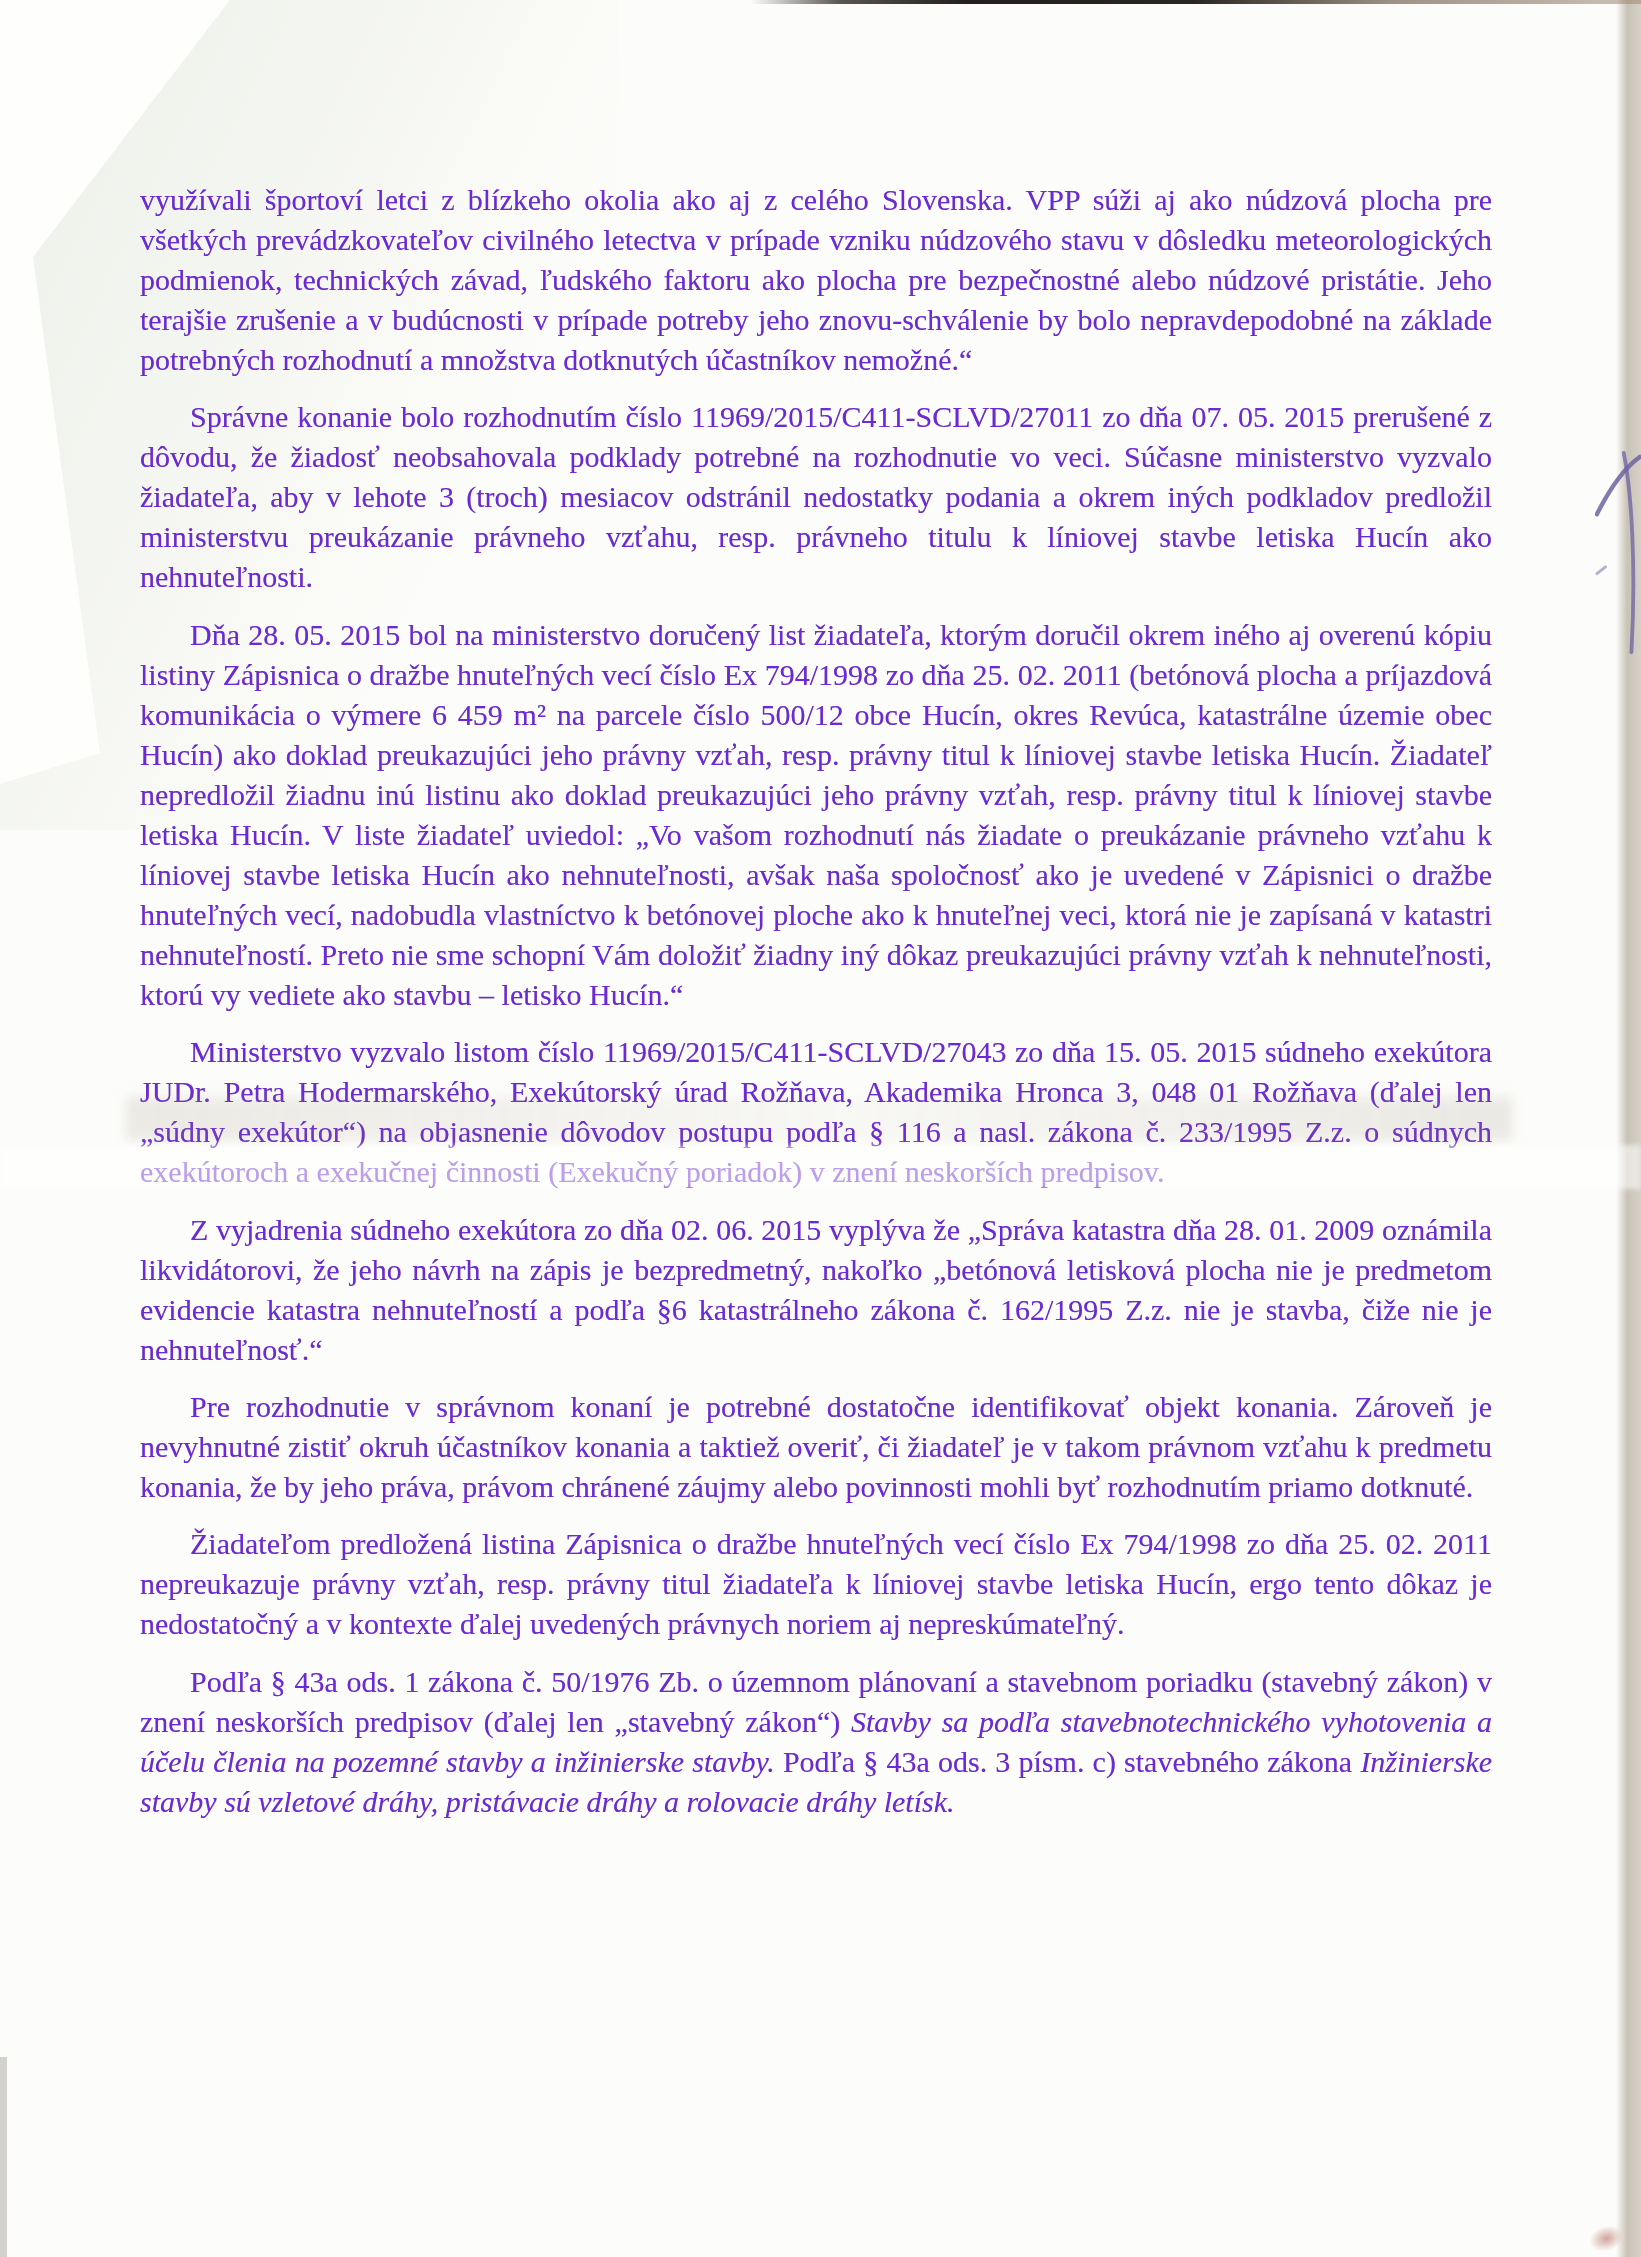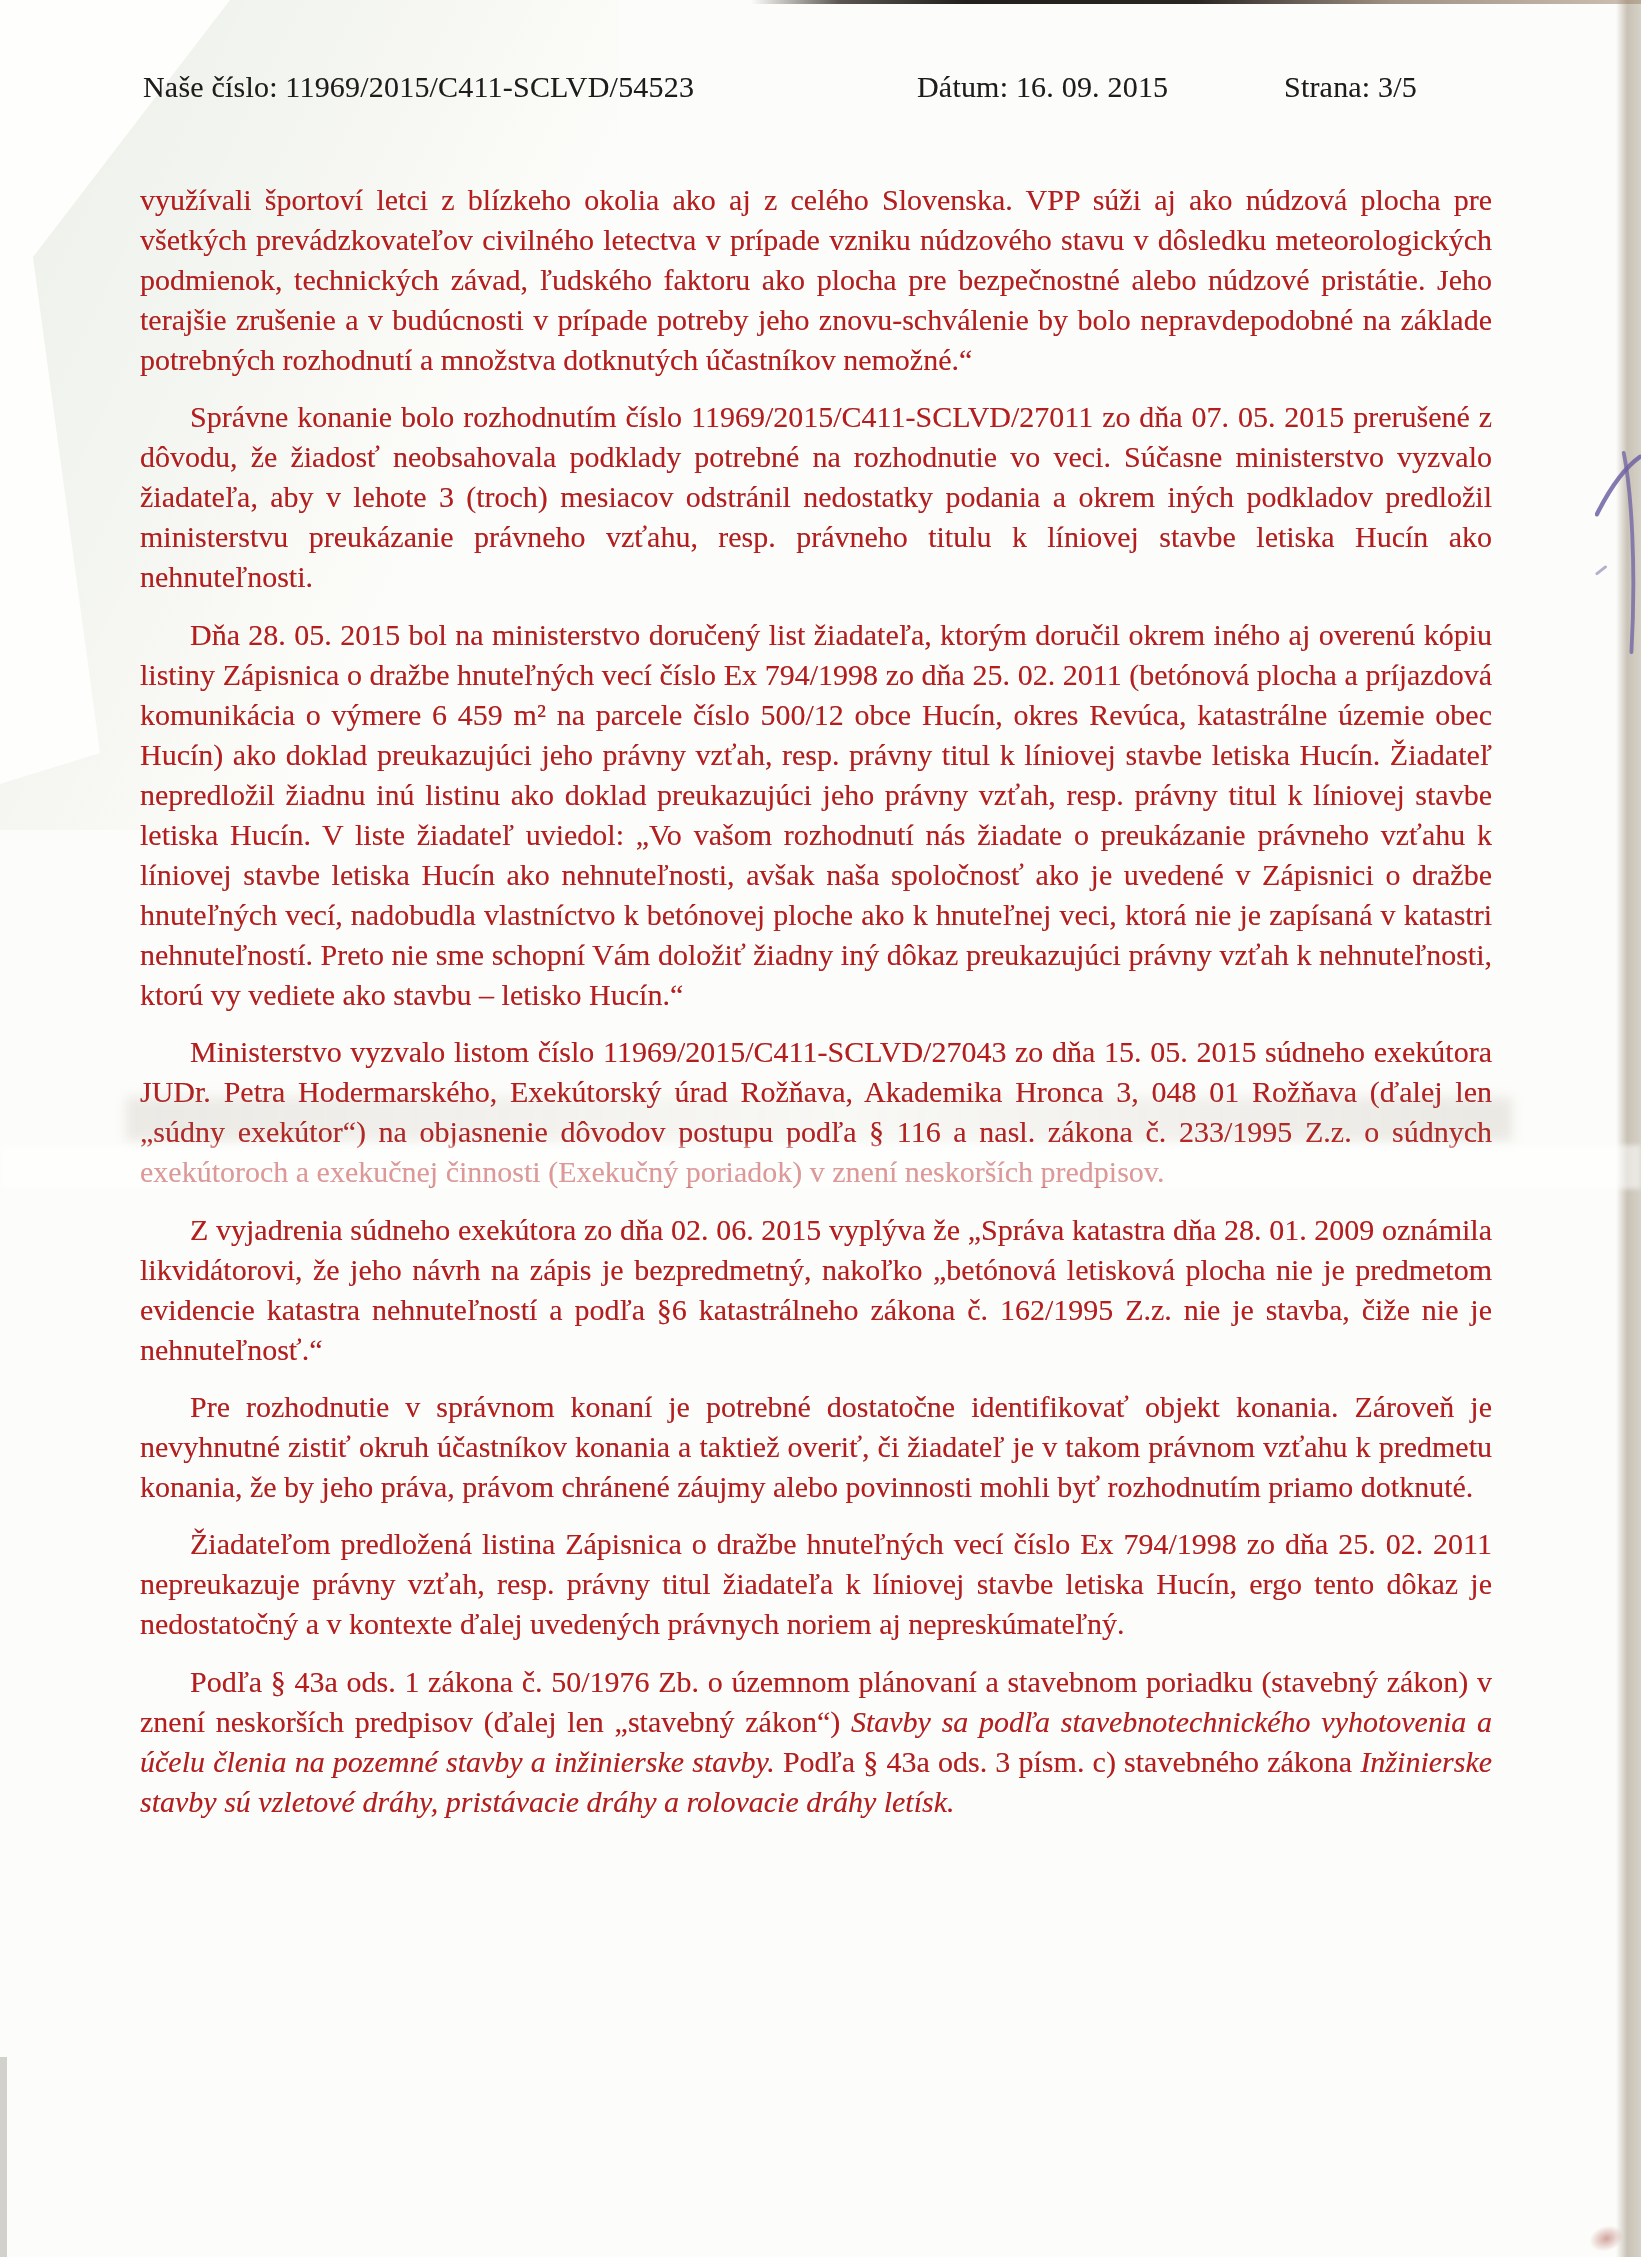--- a/index.html
+++ b/index.html
@@ -27,21 +27,21 @@
   
   .hdr{position:absolute;top:70px;left:0;width:1641px;height:39px;z-index:2;
     font-size:30px;color:#1e1d1b;letter-spacing:0.2px;}
   .hdr span{position:absolute;white-space:nowrap;text-shadow:0 0 0.6px rgba(30,30,30,.35);}
   .hdr .ref{left:143px;}
   .hdr .dat{left:917px;}
   .hdr .str{left:1284px;}
 
   
   .content{position:absolute;left:140px;top:180px;width:1352px;z-index:2;
-    font-size:30px;line-height:40px;color:#b91c1c;text-align:justify;
+    font-size:30px;line-height:40px;color:#6d28d9;text-align:justify;
     text-shadow:0 0 0.6px rgba(30,30,30,.35);}
   .content p{margin:17.4px 0 0 0;text-indent:50px;}
   .content p:first-child{margin-top:0;}
   .content p.no-indent{text-indent:0;}
   .it{font-style:italic;}
 </style>
 </head>
 <body>
 
 <div class="page">
@@ -52,25 +52,20 @@
   <div class="edge-strip-right"></div>
   <div class="edge-strip-left"></div>
 
   <svg class="pen-mark" viewBox="0 0 48 214">
     <path d="M2,66 C14,42 30,18 47,6" fill="none" stroke="#6e62a2" stroke-width="4.5" stroke-linecap="round" opacity="0.85"></path>
     <path d="M30,2 C38,42 43,120 38,210" fill="none" stroke="#6e62a2" stroke-width="4" stroke-linecap="round" opacity="0.75"></path>
     <path d="M2,128 l9,-7" fill="none" stroke="#6e62a2" stroke-width="3" stroke-linecap="round" opacity="0.5"></path>
   </svg>
   <div class="pink-mark"></div>
 
-  <div class="hdr">
-    <span class="ref">Naše číslo: 11969/2015/C411-SCLVD/54523</span>
-    <span class="dat">Dátum: 16. 09. 2015</span>
-    <span class="str">Strana: 3/5</span>
-  </div>
 
   <div class="content" id="content">
       <p class="para no-indent"><span>využívali športoví letci z blízkeho okolia ako aj z celého Slovenska. VPP súži aj ako núdzová plocha pre všetkých prevádzkovateľov civilného letectva v prípade vzniku núdzového stavu v dôsledku meteorologických podmienok, technických závad, ľudského faktoru ako plocha pre bezpečnostné alebo núdzové pristátie. Jeho terajšie zrušenie a v budúcnosti v prípade potreby jeho znovu-schválenie by bolo nepravdepodobné na základe potrebných rozhodnutí a množstva dotknutých účastníkov nemožné.“</span></p>
       <p class="para"><span>Správne konanie bolo rozhodnutím číslo 11969/2015/C411-SCLVD/27011 zo dňa 07. 05. 2015 prerušené z dôvodu, že žiadosť neobsahovala podklady potrebné na rozhodnutie vo veci. Súčasne ministerstvo vyzvalo žiadateľa, aby v lehote 3 (troch) mesiacov odstránil nedostatky podania a okrem iných podkladov predložil ministerstvu preukázanie právneho vzťahu, resp. právneho titulu k líniovej stavbe letiska Hucín ako nehnuteľnosti.</span></p>
       <p class="para"><span>Dňa 28. 05. 2015 bol na ministerstvo doručený list žiadateľa, ktorým doručil okrem iného aj overenú kópiu listiny Zápisnica o dražbe hnuteľných vecí číslo Ex 794/1998 zo dňa 25. 02. 2011 (betónová plocha a príjazdová komunikácia o výmere 6 459 m² na parcele číslo 500/12 obce Hucín, okres Revúca, katastrálne územie obec Hucín) ako doklad preukazujúci jeho právny vzťah, resp. právny titul k líniovej stavbe letiska Hucín. Žiadateľ nepredložil žiadnu inú listinu ako doklad preukazujúci jeho právny vzťah, resp. právny titul k líniovej stavbe letiska Hucín. V liste žiadateľ uviedol: „Vo vašom rozhodnutí nás žiadate o preukázanie právneho vzťahu k líniovej stavbe letiska Hucín ako nehnuteľnosti, avšak naša spoločnosť ako je uvedené v Zápisnici o dražbe hnuteľných vecí, nadobudla vlastníctvo k betónovej ploche ako k hnuteľnej veci, ktorá nie je zapísaná v katastri nehnuteľností. Preto nie sme schopní Vám doložiť žiadny iný dôkaz preukazujúci právny vzťah k nehnuteľnosti, ktorú vy vediete ako stavbu – letisko Hucín.“</span></p>
       <p class="para"><span>Ministerstvo vyzvalo listom číslo 11969/2015/C411-SCLVD/27043 zo dňa 15. 05. 2015 súdneho exekútora JUDr. Petra Hodermarského, Exekútorský úrad Rožňava, Akademika Hronca 3, 048 01 Rožňava (ďalej len „súdny exekútor“) na objasnenie dôvodov postupu podľa § 116 a nasl. zákona č. 233/1995 Z.z. o súdnych exekútoroch a exekučnej činnosti (Exekučný poriadok) v znení neskorších predpisov.</span></p>
       <p class="para"><span>Z vyjadrenia súdneho exekútora zo dňa 02. 06. 2015 vyplýva že „Správa katastra dňa 28. 01. 2009 oznámila likvidátorovi, že jeho návrh na zápis je bezpredmetný, nakoľko „betónová letisková plocha nie je predmetom evidencie katastra nehnuteľností a podľa §6 katastrálneho zákona č. 162/1995 Z.z. nie je stavba, čiže nie je nehnuteľnosť.“</span></p>
       <p class="para"><span>Pre rozhodnutie v správnom konaní je potrebné dostatočne identifikovať objekt konania. Zároveň je nevyhnutné zistiť okruh účastníkov konania a taktiež overiť, či žiadateľ je v takom právnom vzťahu k predmetu konania, že by jeho práva, právom chránené záujmy alebo povinnosti mohli byť rozhodnutím priamo dotknuté.</span></p>
       <p class="para"><span>Žiadateľom predložená listina Zápisnica o dražbe hnuteľných vecí číslo Ex 794/1998 zo dňa 25. 02. 2011 nepreukazuje právny vzťah, resp. právny titul žiadateľa k líniovej stavbe letiska Hucín, ergo tento dôkaz je nedostatočný a v kontexte ďalej uvedených právnych noriem aj nepreskúmateľný.</span></p>
       <p class="para"><span>Podľa § 43a ods. 1 zákona č. 50/1976 Zb. o územnom plánovaní a stavebnom poriadku (stavebný zákon) v znení neskorších predpisov (ďalej len „stavebný zákon“) </span><span class="it">Stavby sa podľa stavebnotechnického vyhotovenia a účelu členia na pozemné stavby a inžinierske stavby.</span><span> Podľa § 43a ods. 3 písm. c) stavebného zákona </span><span class="it">Inžinierske stavby sú vzletové dráhy, pristávacie dráhy a rolovacie dráhy letísk.</span></p>

